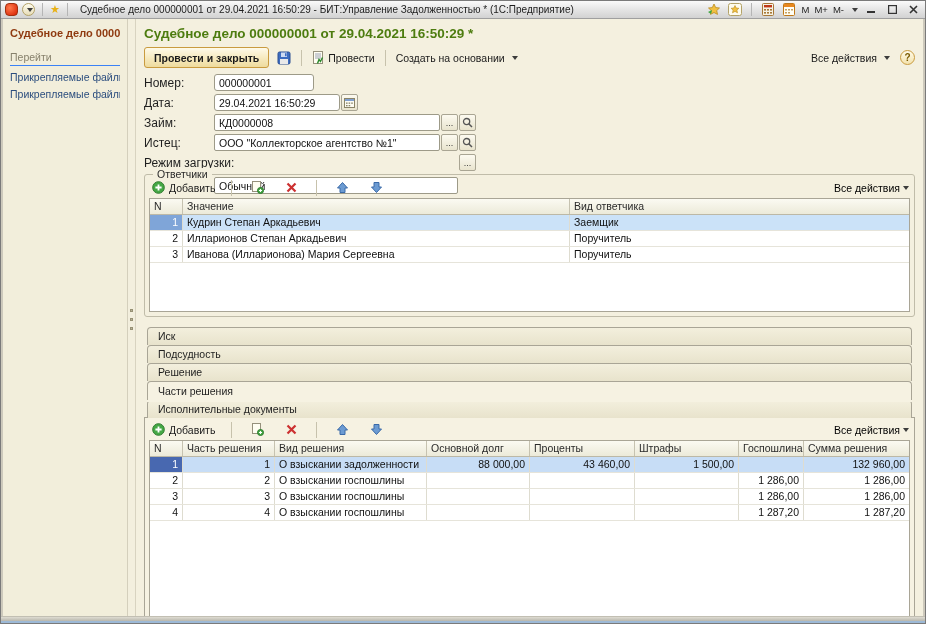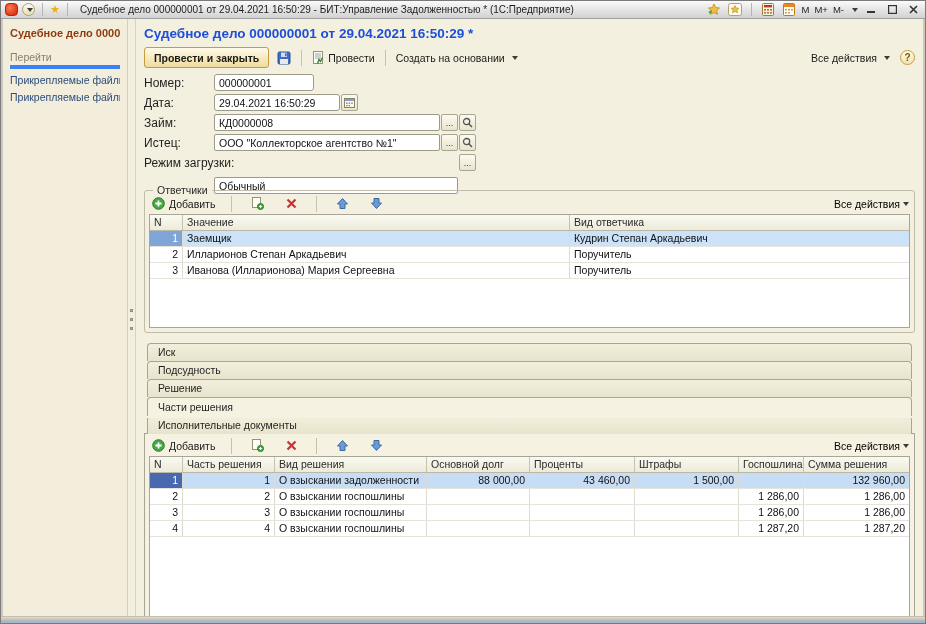--- a/index.html
+++ b/index.html
@@ -29,30 +29,30 @@
   
   .bodyarea { position:absolute; top:18px; left:0; right:0; bottom:7px; display:flex;
               border-left:2px solid #cdc9bc; border-right:2px solid #cdc9bc; }
   .bottomframe { position:absolute; left:0; right:0; bottom:0; height:7px;
                  background:linear-gradient(#dfdcd2,#b9b7ad); border-top:1px solid #c2bfb3;
                  border-bottom:2px solid #9db9d6; }
 
   
   .sidebar { width:125px; background:#f2eedb; border-right:1px solid #d4cfbc; padding:8px 7px; flex-shrink:0; }
   .sb-title { color:#8f3a10; font-weight:bold; font-size:11px; margin-bottom:12px; white-space:nowrap; overflow:hidden; }
-  .sb-navhdr { color:#87816c; font-size:10.5px; padding-bottom:2px; border-bottom:4px solid #3b82f6; margin-bottom:5px; }
+  .sb-navhdr { color:#87816c; font-size:10.5px; padding-bottom:2px; border-bottom:1px solid #3b82f6; margin-bottom:5px; }
   .sb-link { color:#2b4d7e; font-size:10.5px; margin-bottom:5px; white-space:nowrap; overflow:hidden; cursor:pointer; }
 
   .splitter { width:8px; background:#f3efde; border-right:1px solid #d8d3c0; position:relative; cursor:col-resize; }
   .grip { position:absolute; top:290px; left:2px; display:flex; flex-direction:column; gap:6px; }
   .grip i { width:3px; height:3px; background:#b9b39c; border:1px solid #979174; display:block; }
 
   
   .main { flex:1; background:#f4f0df; padding:5px 8px 0 8px; display:flex; flex-direction:column; overflow:hidden; }
-  .doc-title { color:#1d4ed8; font-size:13.5px; font-weight:bold; margin:2px 0 6px 0; white-space:nowrap; }
+  .doc-title { color:#4d7c0f; font-size:13.5px; font-weight:bold; margin:2px 0 6px 0; white-space:nowrap; }
 
   .cmdbar { display:flex; align-items:center; gap:4px; height:24px; margin-bottom:6px; }
   .btn-primary { background:linear-gradient(#fefae9,#f6e9bd 55%,#eedb9e); border:1px solid #c99b3f; border-radius:3px;
                  font-size:10.5px; font-weight:bold; color:#1a1a1a; padding:3px 9px; height:21px; cursor:pointer; }
   .ico-btn { width:22px; height:20px; border:1px solid transparent; border-radius:2px; display:flex;
              align-items:center; justify-content:center; cursor:pointer; }
   .txt-btn { display:flex; align-items:center; gap:4px; font-size:10.5px; color:#1a1a1a; padding:2px 4px; cursor:pointer; }
   .v-sep { width:1px; height:16px; background:#c7c2ac; margin:0 2px; }
   .cmd-right { margin-left:auto; display:flex; align-items:center; gap:6px; }
   .help-btn { width:15px; height:15px; border-radius:50%; border:1px solid #c99b3f;
@@ -61,21 +61,21 @@
 
   .frow { display:flex; align-items:center; margin-bottom:3px; height:17px; }
   .flabel { width:70px; flex-shrink:0; font-size:12px; color:#1e1e1e; white-space:nowrap; }
   .tbox { height:17px; border:1px solid #9d9a88; border-radius:2px; background:#fff; font-family:inherit;
           font-size:10.5px; padding:0 4px; color:#111; }
   .sbtn { height:17px; min-width:17px; border:1px solid #a9a593; background:linear-gradient(#fcfaf0,#e9e4ce);
           display:flex; align-items:center; justify-content:center; margin-left:1px; border-radius:2px;
           font-size:9px; color:#333; cursor:pointer; padding:0 2px; }
 
   
-  .groupbox { border:1px solid #c0bca9; border-radius:3px; margin-top:16px; padding:3px 4px 4px 4px; position:relative; }
+  .groupbox { border:1px solid #c0bca9; border-radius:3px; margin-top:0; padding:3px 4px 4px 4px; position:relative; }
   .gb-legend { position:absolute; top:-7px; left:8px; background:#f4f0df; padding:0 4px; font-size:10.5px; color:#2a2a2a; }
 
   .tbar { display:flex; align-items:center; gap:12px; height:20px; padding:1px 1px 2px 1px; }
   .tbar .txt-btn { padding:1px 2px; }
   .tbar-right { margin-left:auto; font-size:10.5px; display:flex; align-items:center; cursor:pointer; }
 
   .tblwrap { border:1px solid #a9a596; background:#fff; overflow:hidden; }
   .trow { display:grid; align-items:stretch; }
   .tbl1 .trow { grid-template-columns:33px 387px 1fr; }
   .tbl2 .trow { grid-template-columns:33px 92px 152px 103px 105px 104px 65px 1fr; }
@@ -333,22 +333,22 @@
         </div>
 
         <div class="tblwrap tbl1" style="height:114px;">
           <div class="trow th">
             <span class="cell">N</span>
             <span class="cell">Значение</span>
             <span class="cell">Вид ответчика</span>
           </div>
           <div class="trow brow sel">
             <span class="cell num ncell">1</span>
+            <span class="cell">Кудрин Степан Аркадьевич</span>
             <span class="cell">Заемщик</span>
-            <span class="cell">Кудрин Степан Аркадьевич</span>
           </div>
           <div class="trow brow">
             <span class="cell num">2</span>
             <span class="cell">Илларионов Степан Аркадьевич</span>
             <span class="cell">Поручитель</span>
           </div>
           <div class="trow brow">
             <span class="cell num">3</span>
             <span class="cell">Иванова (Илларионова) Мария Сергеевна</span>
             <span class="cell">Поручитель</span>

